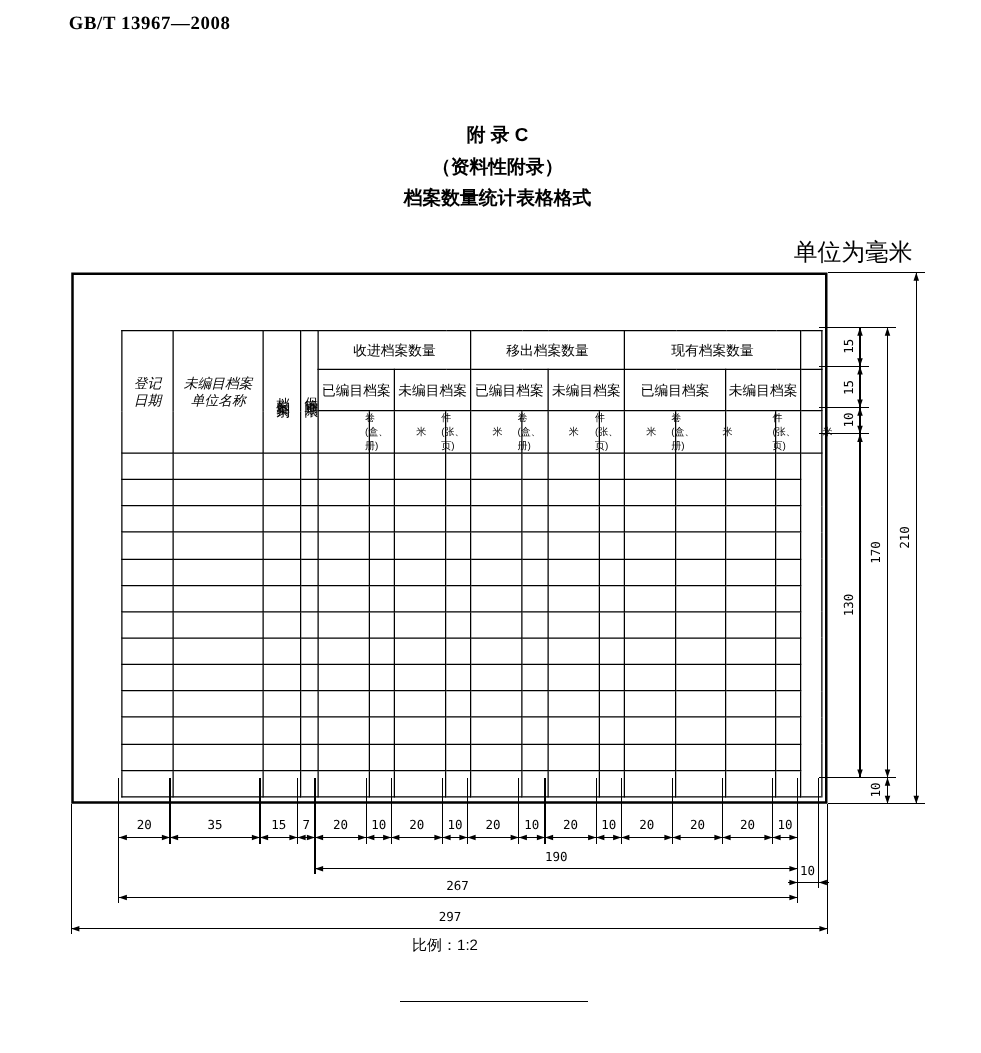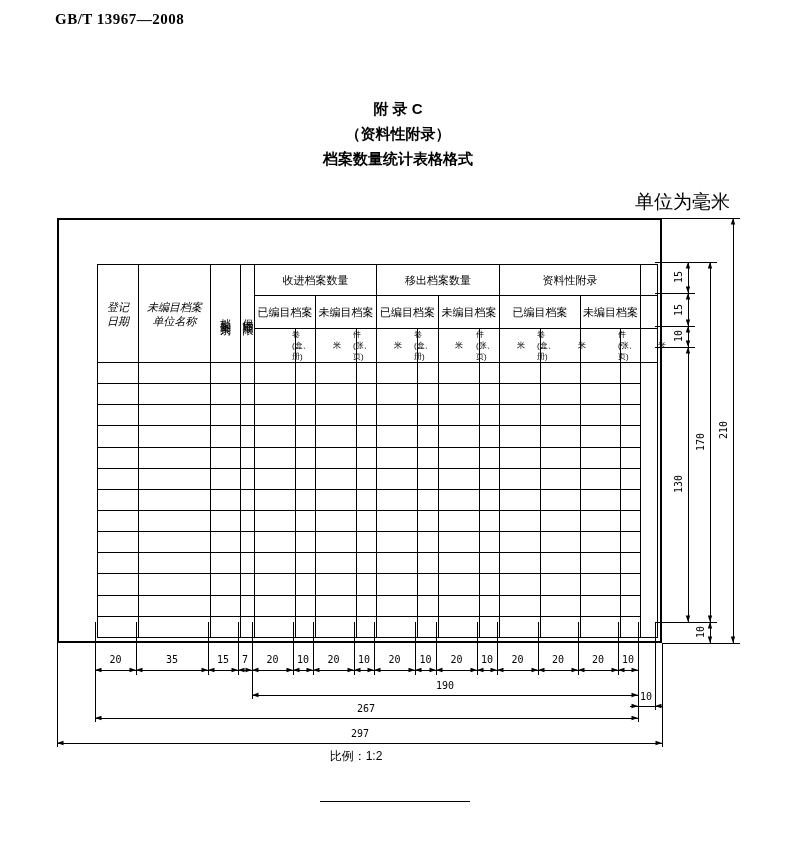--- a/index.html
+++ b/index.html
@@ -79,21 +79,21 @@
     <thead>
       <tr class="r1">
         <th rowspan="3"><span class="pre">登记
 日期</span></th>
         <th rowspan="3"><span class="pre">未编目档案
 单位名称</span></th>
         <th rowspan="3"><span class="vert">档案类别</span></th>
         <th rowspan="3"><span class="vert">保管期限</span></th>
         <th colspan="4">收进档案数量</th>
         <th colspan="4">移出档案数量</th>
-        <th colspan="4">资料性附录</th>
+        <th colspan="4">现有档案数量</th>
         <th></th>
       </tr>
       <tr class="r2">
         <th colspan="2">已编目档案</th>
         <th colspan="2">未编目档案</th>
         <th colspan="2">已编目档案</th>
         <th colspan="2">未编目档案</th>
         <th colspan="2">已编目档案</th>
         <th colspan="2">未编目档案</th>
         <th></th>

